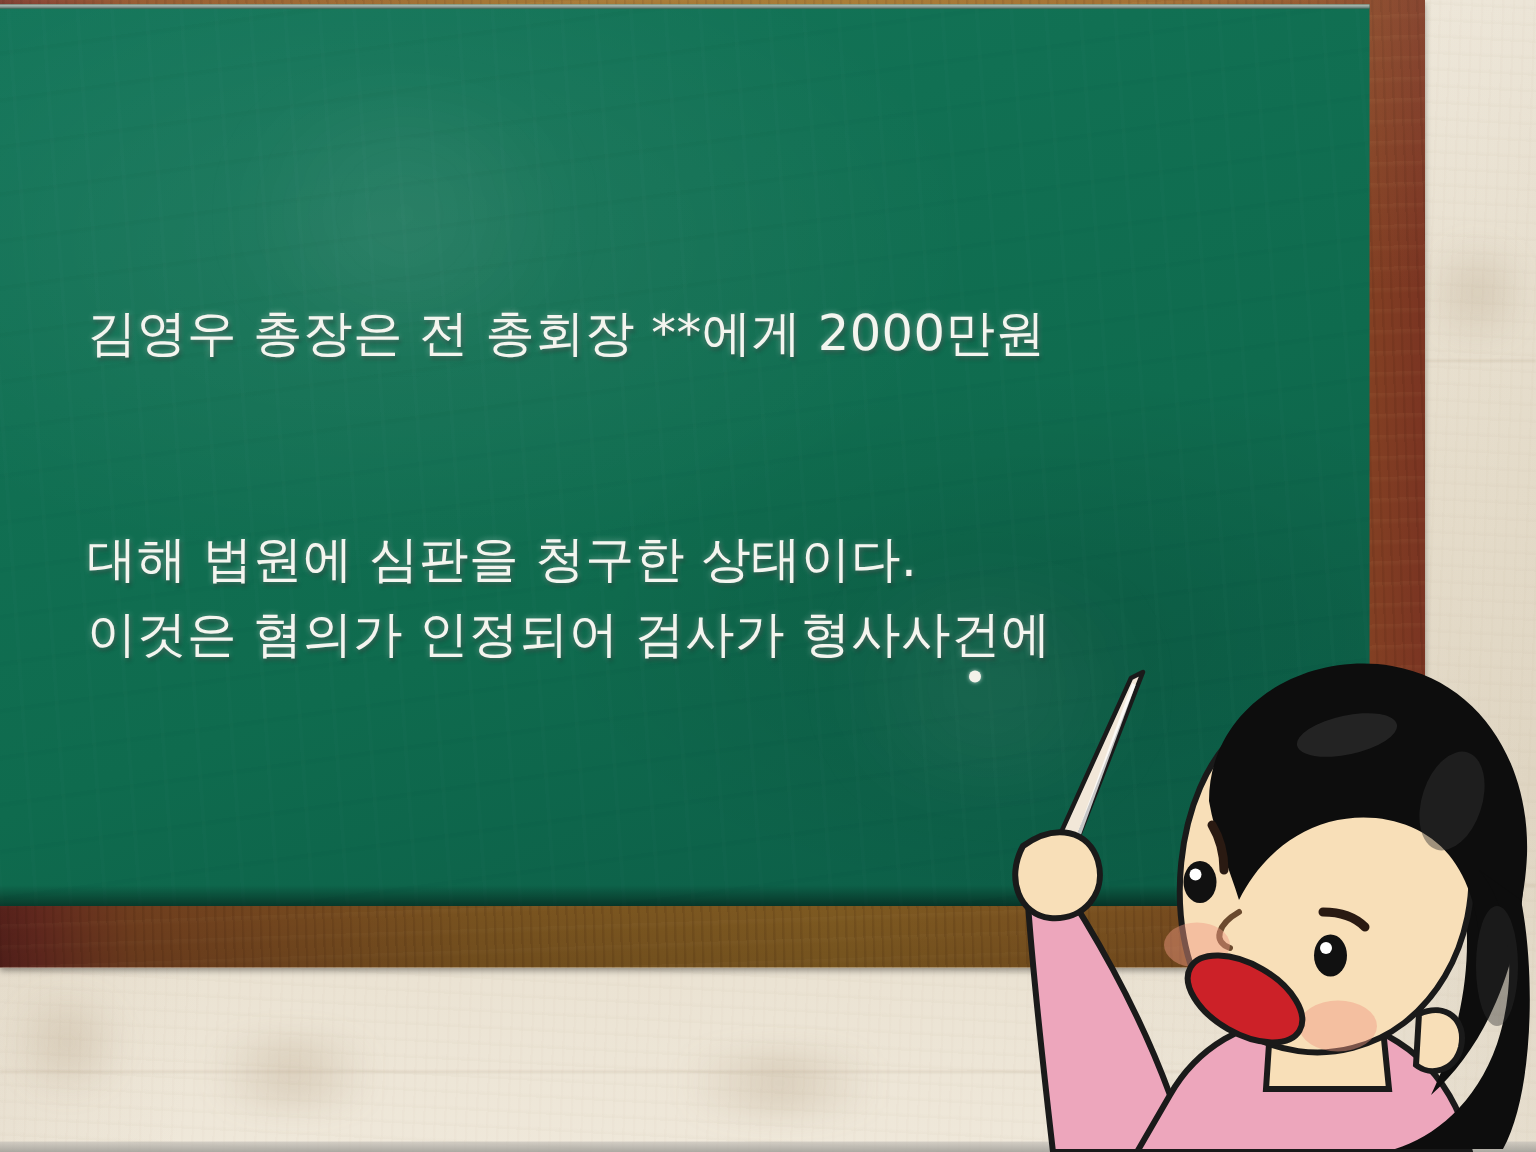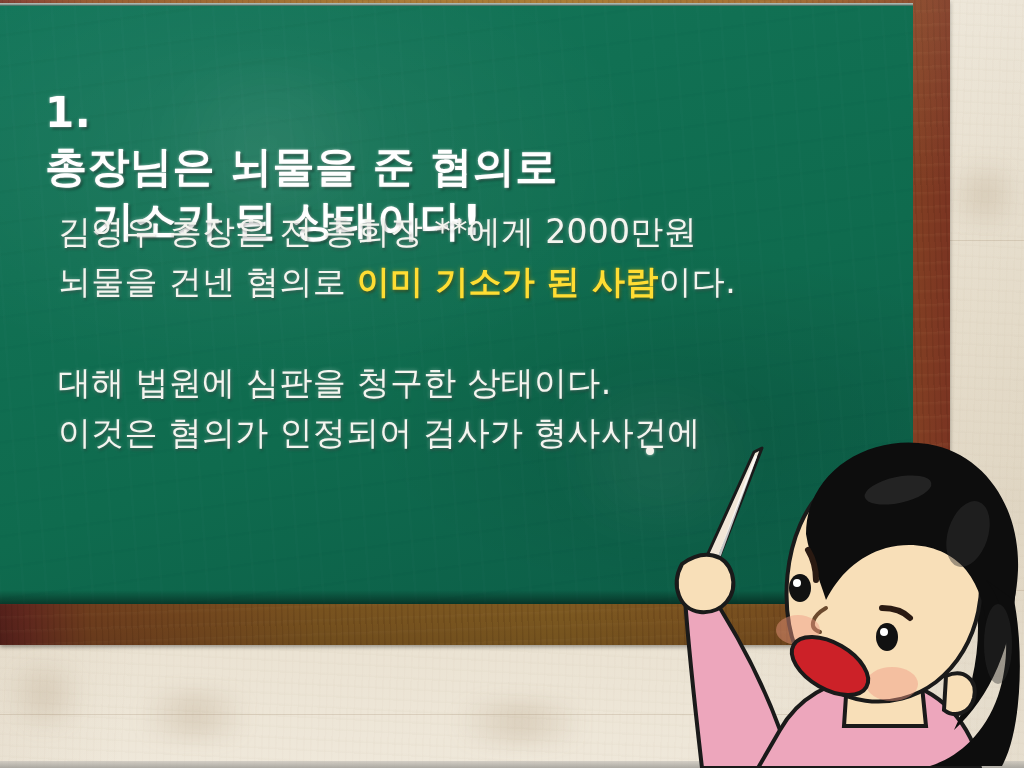--- a/index.html
+++ b/index.html
@@ -162,21 +162,20 @@
 
   .para {
     position: absolute;
     color: #f4f5ef;
     font-size: 33px;
     line-height: 50px;
     letter-spacing: .3px;
     text-shadow:
       0 0 4px rgba(255,255,255,0.40),
       1px 2px 3px rgba(0,0,0,0.42);
-    margin-top: 10px;
   }
   .para-1 { left: 58px; top: 197px; width: 800px; }
   .para-2 { left: 58px; top: 348px; width: 780px; }
   .para .line { display: block; white-space: pre; }
   .hl {
     color: #ffdd33;
     font-weight: bold;
     text-shadow:
       0 0 4px rgba(255,215,40,0.45),
       1px 2px 3px rgba(0,0,0,0.45);
@@ -228,29 +227,23 @@
   <div class="board">
     <div class="board-smudge"></div>
     <div class="board-cloud" style="left:120px; top:60px; width:300px; height:160px;"></div>
     <div class="board-cloud" style="left:520px; top:380px; width:280px; height:150px;"></div>
     <div class="board-topline"></div>
     <div class="board-bottomshade"></div>
   </div>
 
   <div class="chalk-layer">
 
-    <div class="title">
-      <span>1.</span>
-      <span>총장님은 뇌물을 준 협의로</span>
-      <span class="ln2">기소가 된 상태이다!</span>
-    </div>
 
     <div class="para para-1">
       <span class="line">김영우 총장은 전 총회장 **에게 2000만원</span>
-      <span class="line"><span>뇌물을 건넨 혐의로 </span><span class="hl">이미 기소가 된 사람</span><span>이다.</span></span>
     </div>
 
     <div class="para para-2">
       <span class="line">대해 법원에 심판을 청구한 상태이다.</span>
       <span class="line">이것은 혐의가 인정되어 검사가 형사사건에</span>
     </div>
 
     <div class="chalk-dot"></div>
   </div>
 

